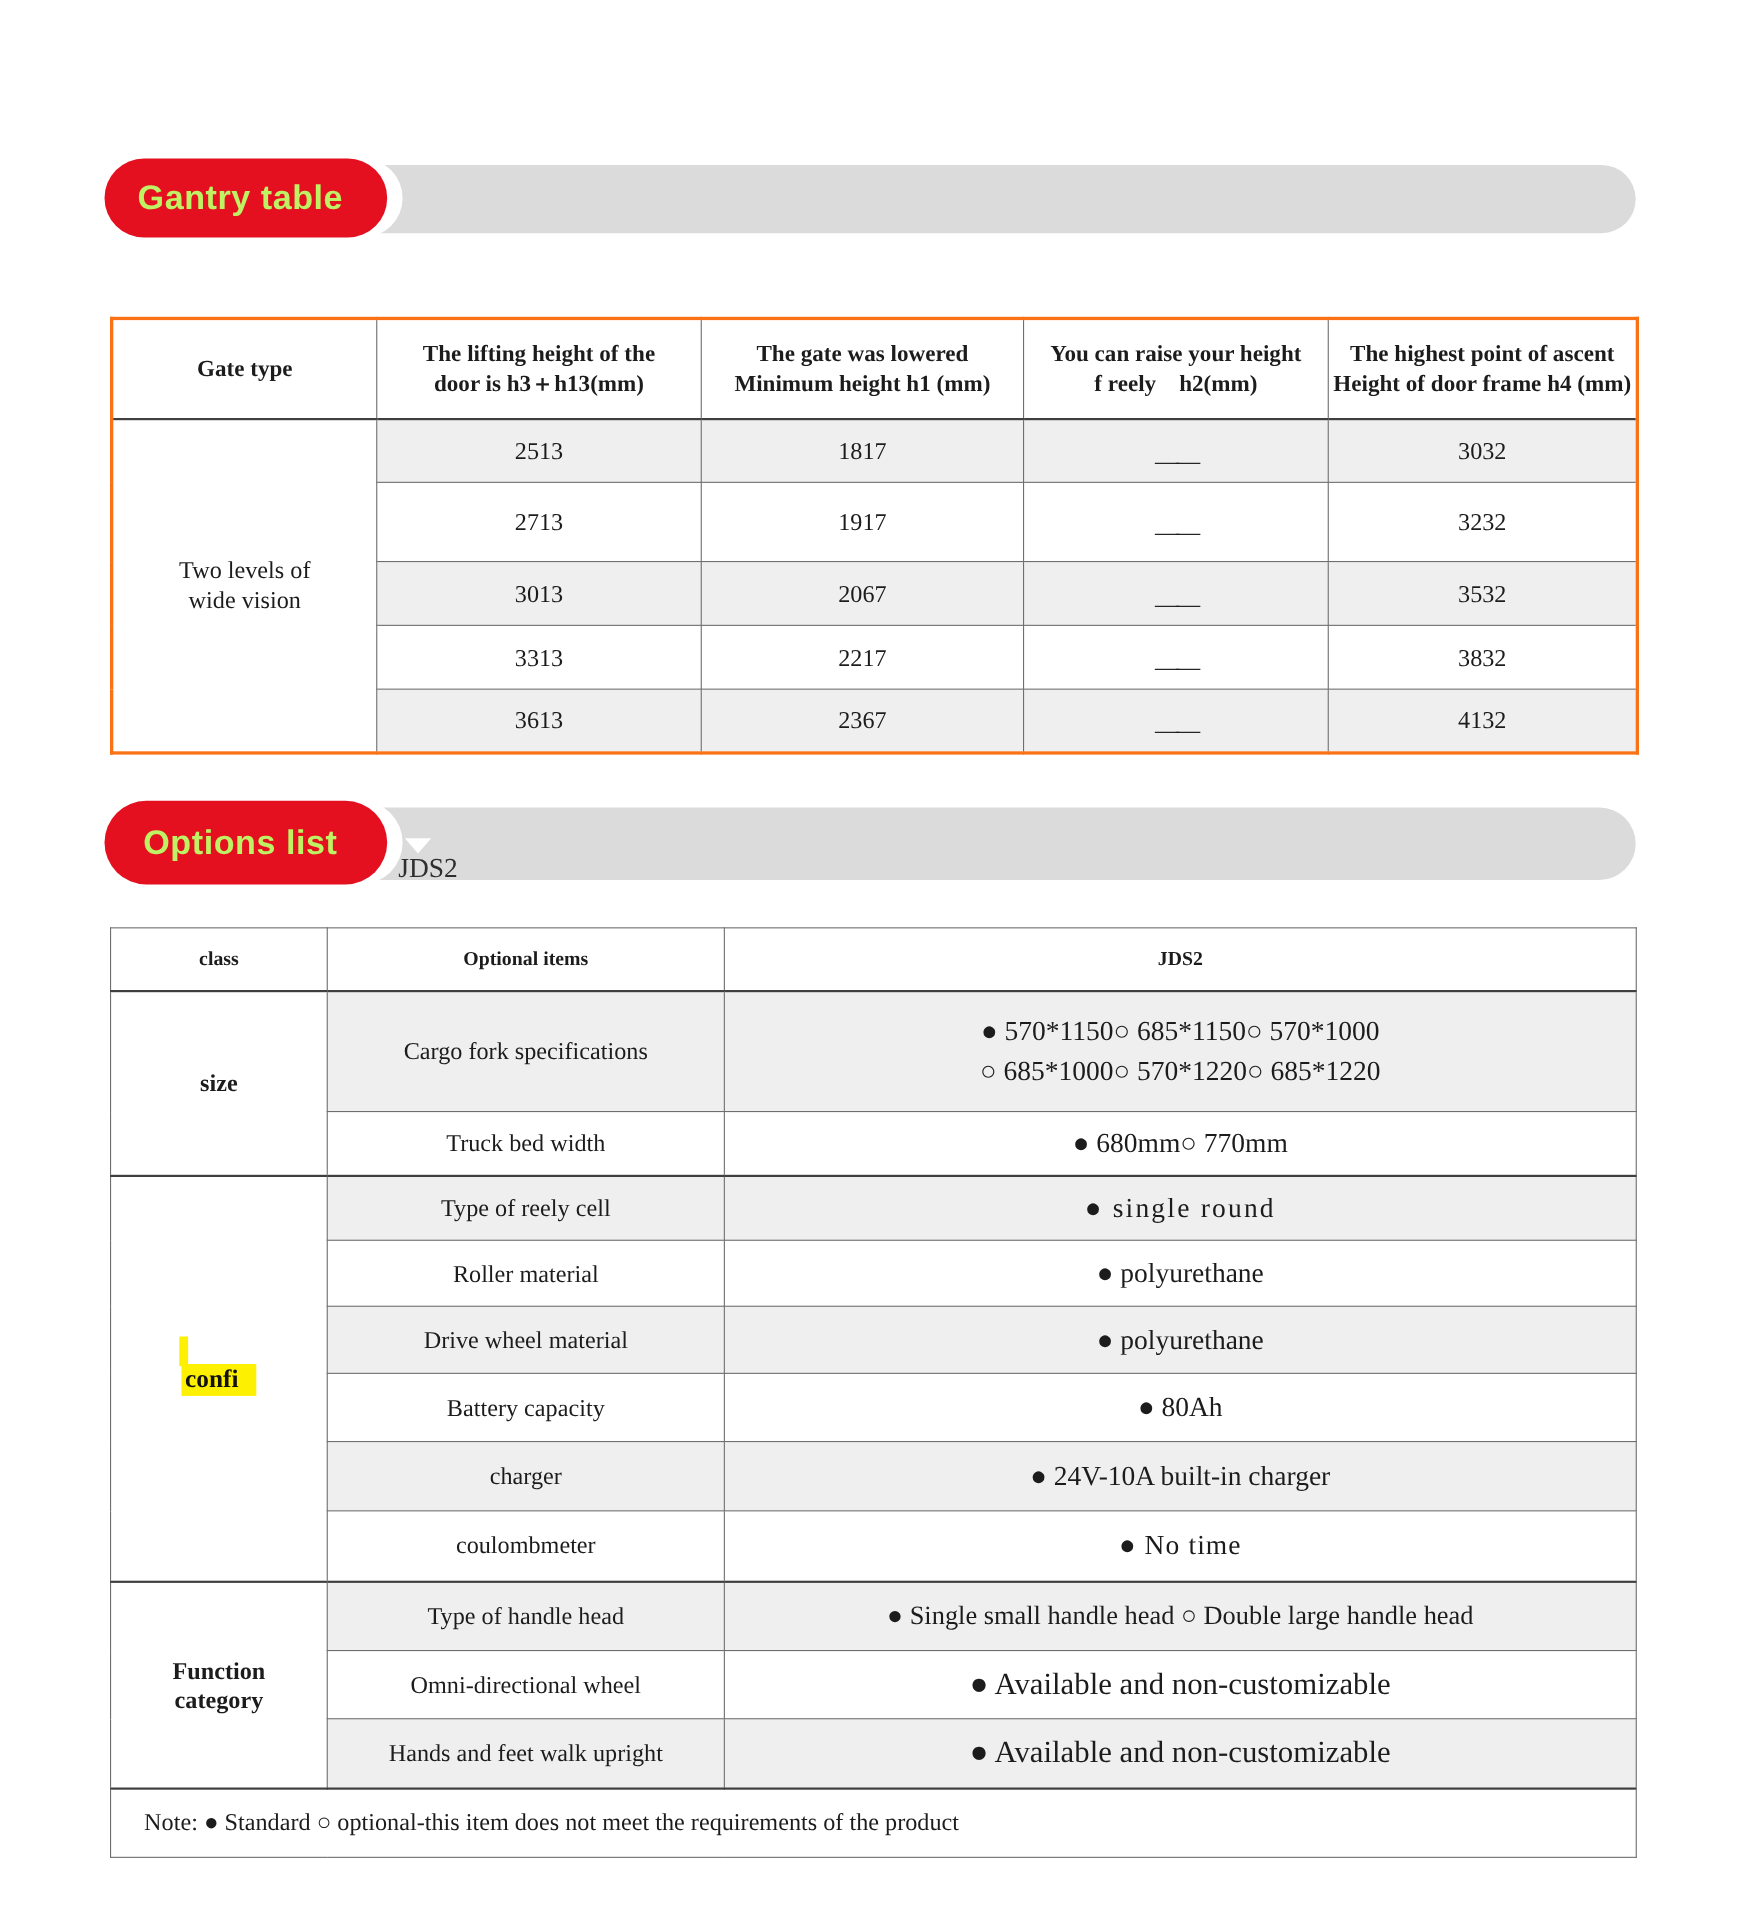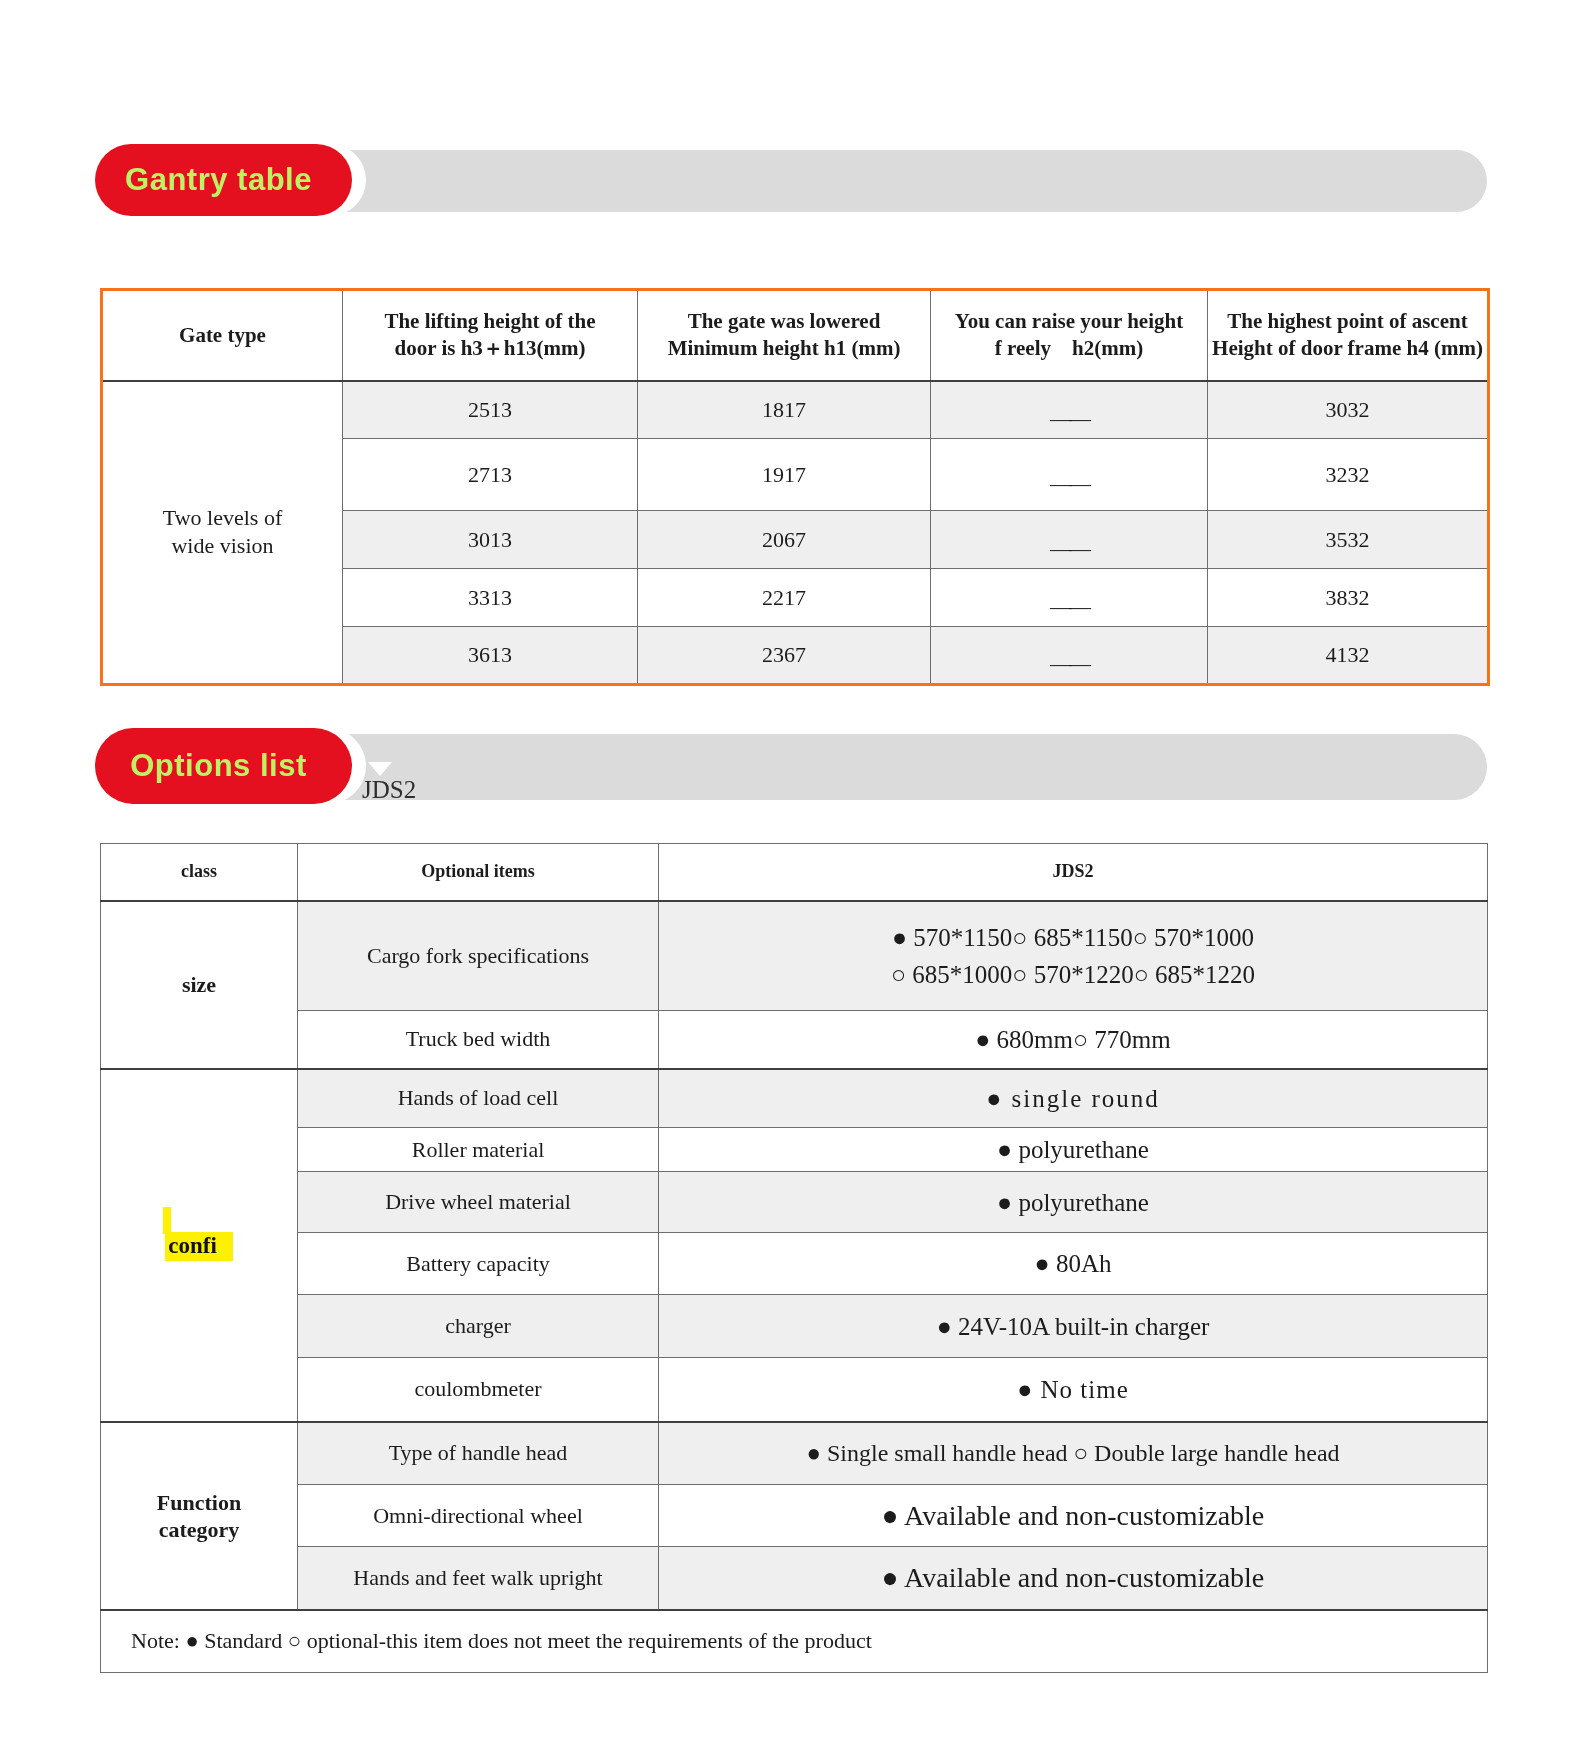--- a/index.html
+++ b/index.html
@@ -167,26 +167,26 @@
       </td>
     </tr>
 
     <tr class="sep" style="height:59px">
       <td rowspan="6" class="class-cell">
         <span class="confi-wrap">
           <span class="cursor-bar"></span>
           <span class="confi-text">confi</span>
         </span>
       </td>
-      <td class="item g">Hands of load cell</td>
+      <td class="item g">Type of reely cell</td>
       <td class="val g">
         <div style="letter-spacing:2px">● single round</div>
       </td>
     </tr>
-    <tr style="height:44px">
+    <tr style="height:60px">
       <td class="item">Roller material</td>
       <td class="val">
         <div>● polyurethane</div>
       </td>
     </tr>
     <tr style="height:61px">
       <td class="item g">Drive wheel material</td>
       <td class="val g">
         <div>● polyurethane</div>
       </td>

